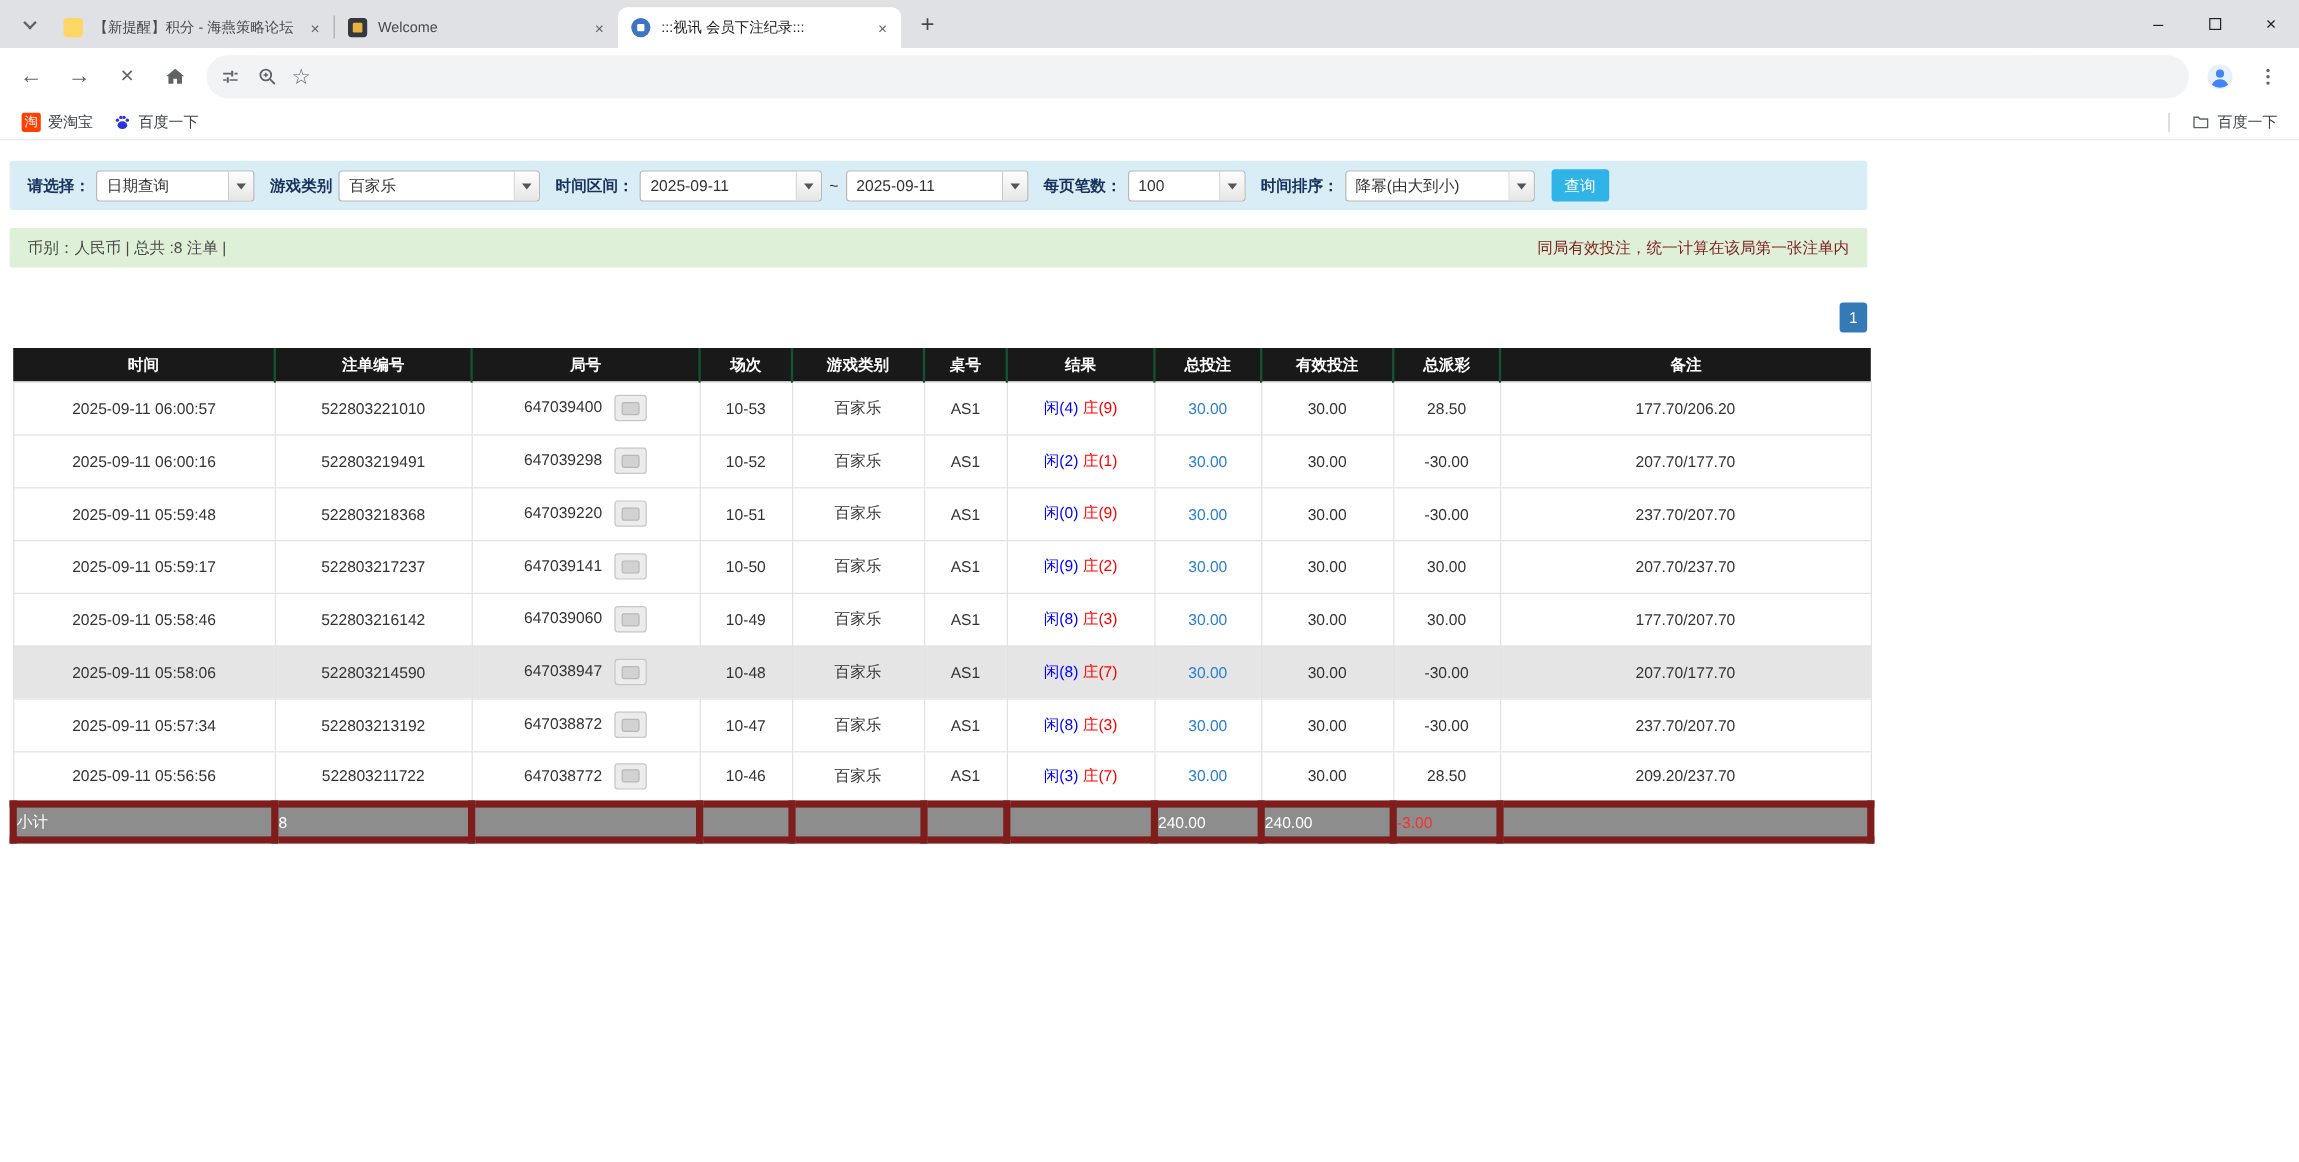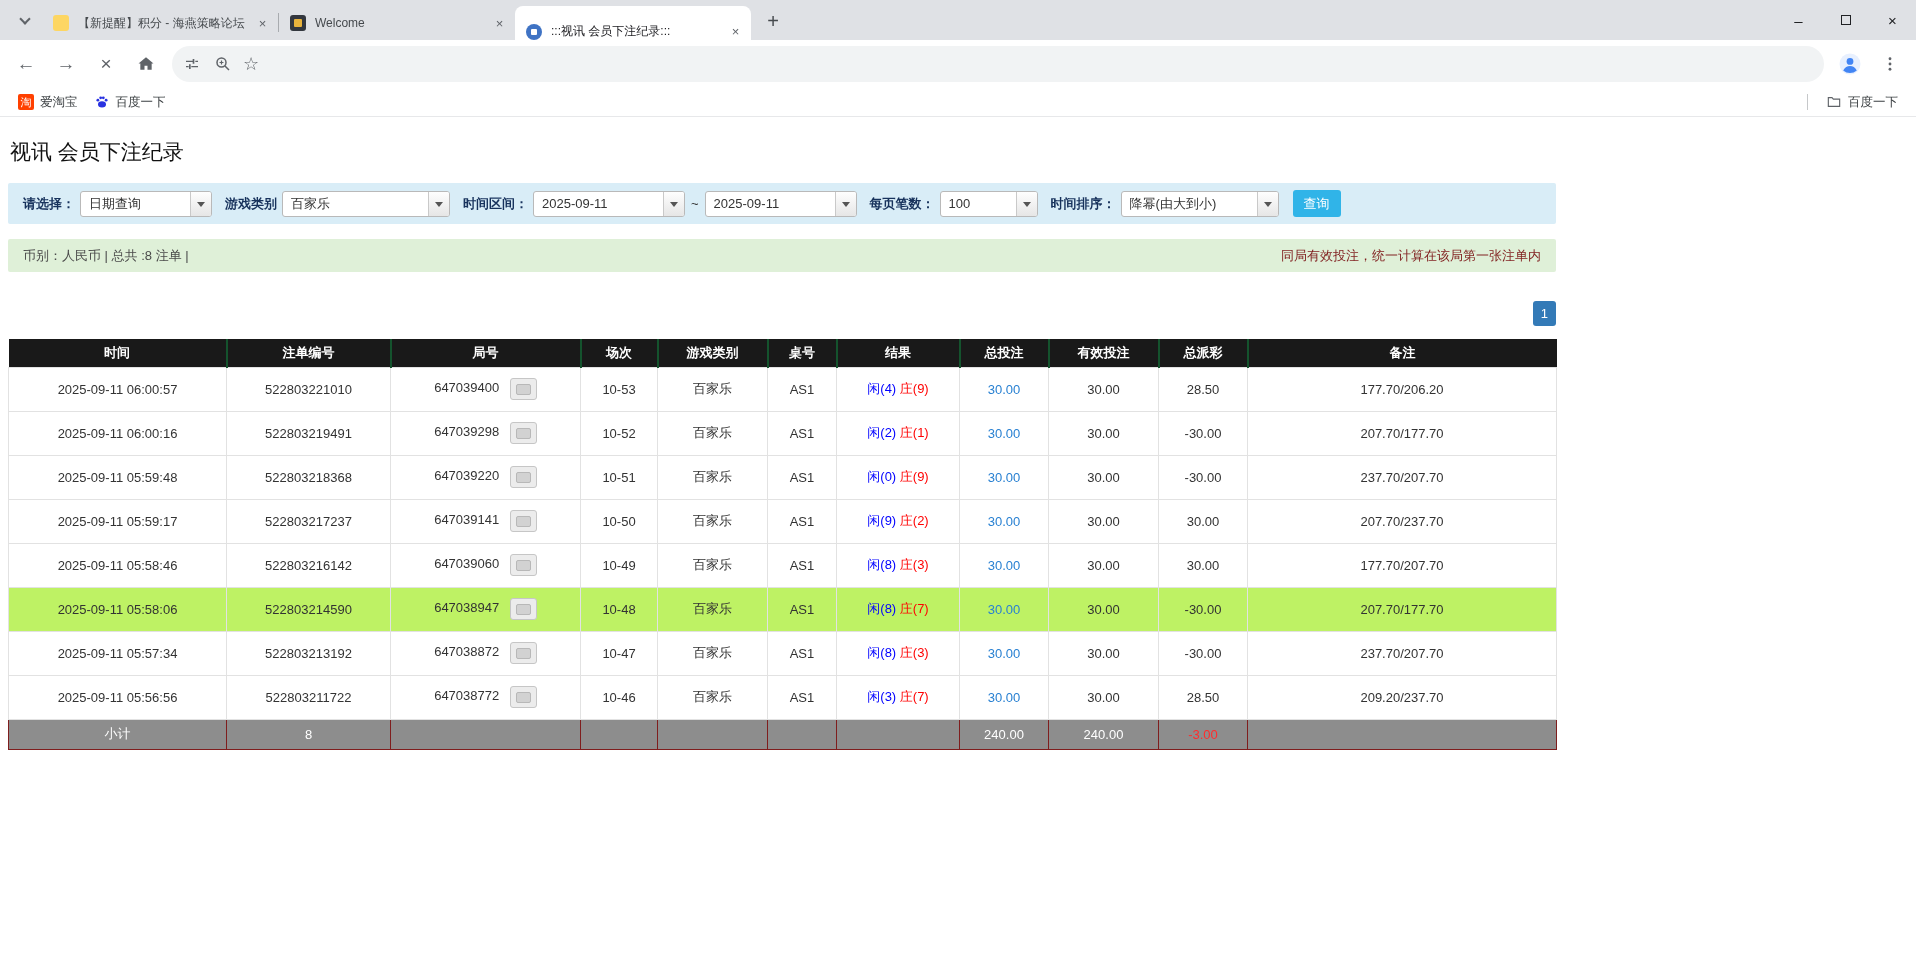--- a/index.html
+++ b/index.html
@@ -4,21 +4,21 @@
 <style>
   *{margin:0;padding:0;box-sizing:border-box;}
   html,body{width:1916px;height:968px;}
   body{font-family:"Liberation Sans","DejaVu Sans",sans-serif;background:#fff;overflow:hidden;}
 
   
   .tabstrip{height:40px;background:#dfe1e5;display:flex;align-items:flex-end;padding-left:6px;position:relative;}
   .tab-search{width:30px;height:30px;margin:0 2px 4px 4px;display:flex;align-items:center;justify-content:center;border-radius:50%;}
   .chev{width:8px;height:8px;border-right:2px solid #5f6368;border-bottom:2px solid #5f6368;transform:rotate(45deg);margin-top:-4px;}
   .tab{width:236px;height:34px;display:flex;align-items:center;padding:0 7px 0 11px;border-radius:8px 8px 0 0;font-size:12px;color:#45494d;}
-  .tab.active{background:#fff;color:#1a1a1e;align-items:flex-end;}
+  .tab.active{background:#fff;color:#1a1a1e;}
   .favicon{width:16px;height:16px;margin-right:9px;flex:none;border-radius:3px;}
   .fav1{background:#fdd663;}
   .fav2{background:#33373e;display:flex;align-items:center;justify-content:center;}
   .fav2-inner{width:8px;height:8px;background:#e8b33c;border-radius:1px;}
   .fav3{background:#3f73c4;border-radius:50%;display:flex;align-items:center;justify-content:center;}
   .fav3::after{content:'';width:6px;height:6px;background:#fff;border-radius:1px;}
   .tab-title{flex:1;white-space:nowrap;overflow:hidden;margin-right:4px;}
   .tab-close{width:17px;height:17px;flex:none;display:flex;align-items:center;justify-content:center;font-size:13px;color:#5f6368;border-radius:50%;}
   .tab-sep{width:1px;height:19px;background:#a8abaf;margin-bottom:8px;flex:none;}
   .newtab{width:28px;height:28px;margin:0 4px 5px 8px;display:flex;align-items:center;justify-content:center;font-size:20px;color:#45494d;border-radius:50%;}
@@ -64,22 +64,22 @@
   .notice{font-size:13px;color:#7f1d1d;}
 
   .pager{width:1548px;display:flex;justify-content:flex-end;margin-top:29px;}
   .page-btn{min-width:23px;height:25px;background:#337ab7;color:#fff;font-size:13px;display:flex;align-items:center;justify-content:center;border-radius:3px;padding:0 8px;}
 
   
   .records{width:1548px;border-collapse:collapse;margin-top:13px;table-layout:fixed;}
   .records th{background:#191919;color:#fff;font-size:13px;font-weight:bold;height:28px;border-right:2px solid #14532d;}
   .records th:last-child{border-right:none;}
   .records tbody td{height:44px;text-align:center;font-size:13px;color:#333;border:1px solid #e2e2e2;background:#fff;vertical-align:middle;}
-  .records tbody tr.hl td{background:#bef264;}
-  .records tfoot td{height:30px;background:#8d8d8d;color:#fff;text-align:center;font-size:13px;border:1px solid #7f1d1d;}
+  .records tbody tr.hl td{background:#e5e5e5;}
+  .records tfoot td{height:30px;background:#8d8d8d;color:#fff;font-size:13px;border:6px solid #7f1d1d;}
   .res-player{color:#00f;}
   .res-banker{color:#f00;}
   .bet-link{color:#2981d2;cursor:pointer;}
   .neg{color:#f00;}
   .records tfoot td.neg{color:#ff2d2d;}
   .round-icon{display:inline-flex;width:27px;height:22px;background:#ececec;border:1px solid #c6c6c6;border-radius:3px;align-items:center;justify-content:center;margin-left:7px;vertical-align:middle;}
   .ri{width:15px;height:11px;background:#d2d2d2;border:1px solid #b8b8b8;border-radius:2px;display:block;}
 </style>
 </head>
 <body>
@@ -177,21 +177,20 @@
     <div class="bm-sep"></div>
     <div class="bm">
       <svg width="16" height="16" viewBox="0 0 24 24">
           <path d="M3.5 5.5h5.5l2 2.2h9.5v10.8h-17z" fill="none" stroke="#5f6368" stroke-width="1.7"></path>
         </svg>
       <span>百度一下</span>
     </div>
   </div>
 
   <div class="page">
-    <div class="page-title">视讯 会员下注纪录</div>
 
     <div class="filterbar">
       <span class="flabel">请选择：</span>
       <div class="combo w-query">
         <span class="cval">日期查询</span>
         <span class="cbtn">
             <i class="tri"></i>
           </span>
       </div>
       <span class="flabel">游戏类别</span>

